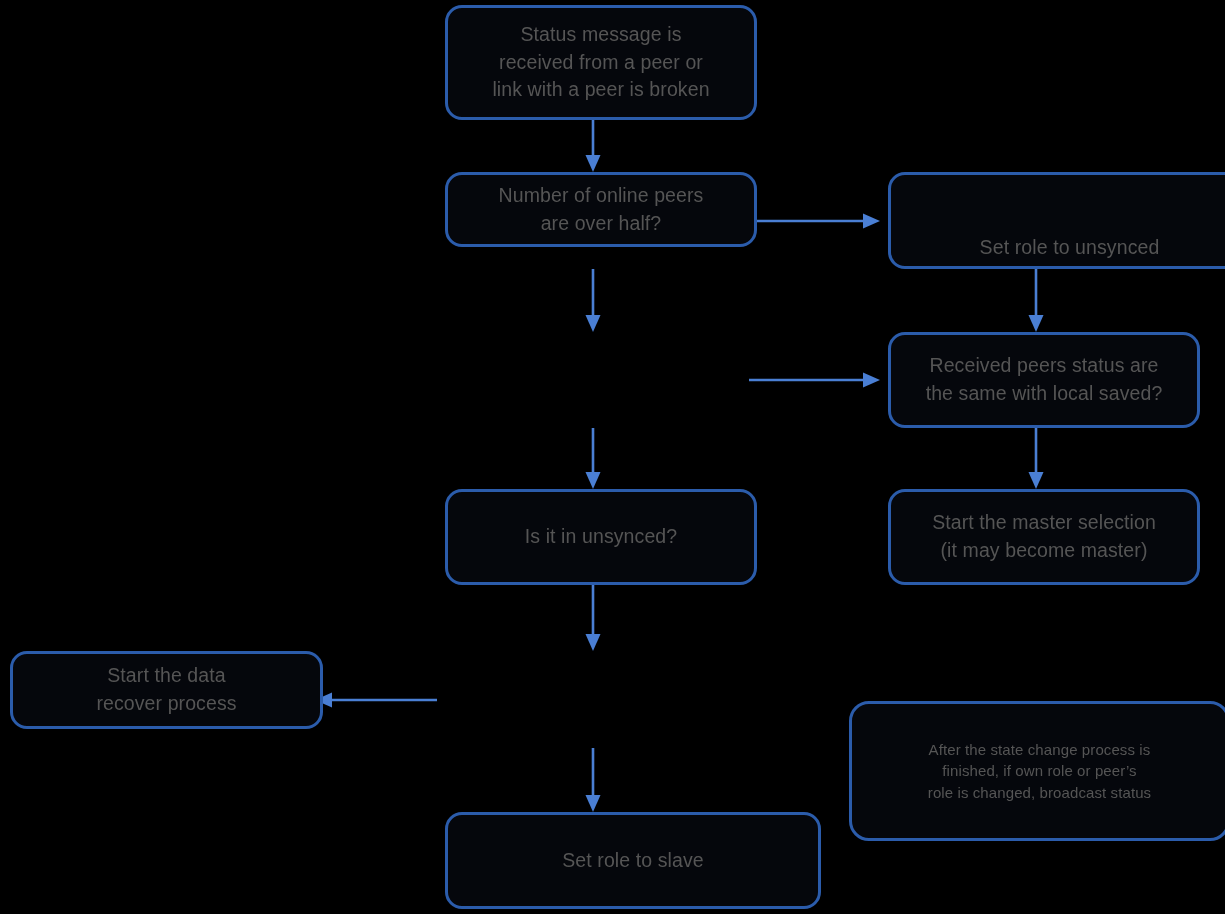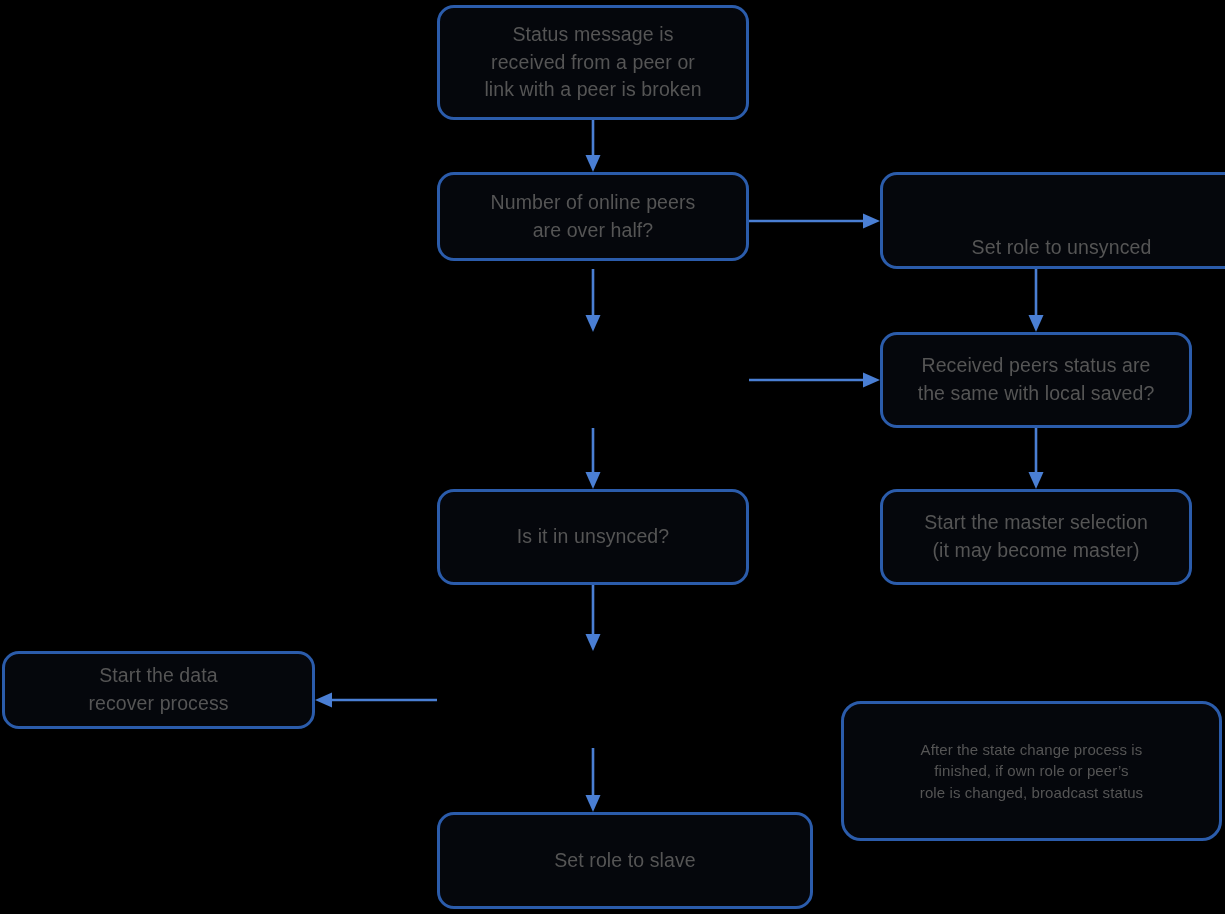--- a/index.html
+++ b/index.html
@@ -24,20 +24,21 @@
     display: flex;
     align-items: center;
     justify-content: center;
     text-align: center;
     color: #555555;
     font-size: 19.5px;
     line-height: 1.42;
     letter-spacing: 0.1px;
     padding: 4px 12px;
     z-index: 2;
+    margin-left: 8px;
   }
   .node.note {
     border-radius: 20px;
     font-size: 15px;
   }
   .node .label {
     display: block;
     white-space: pre-line;
   }
   svg.links {
@@ -109,21 +110,21 @@
       <polygon points="1036,489 1028.5,472 1043.5,472"></polygon>
     </g>
   </svg>
 
   <div class="node" style="left:437px; top:5px; width:312px; height:115px;">
     <span class="label">Status message is
 received from a peer or
 link with a peer is broken</span>
   </div>
 
-  <div class="node" style="left:437px; top:172px; width:312px; height:89px;">
+  <div class="node" style="left:437px; top:172px; width:312px; height:75px;">
     <span class="label">Number of online peers
 are over half?</span>
   </div>
 
 
   <div class="node" style="left:437px; top:489px; width:312px; height:96px;">
     <span class="label">Is it in unsynced?</span>
   </div>
 
 

